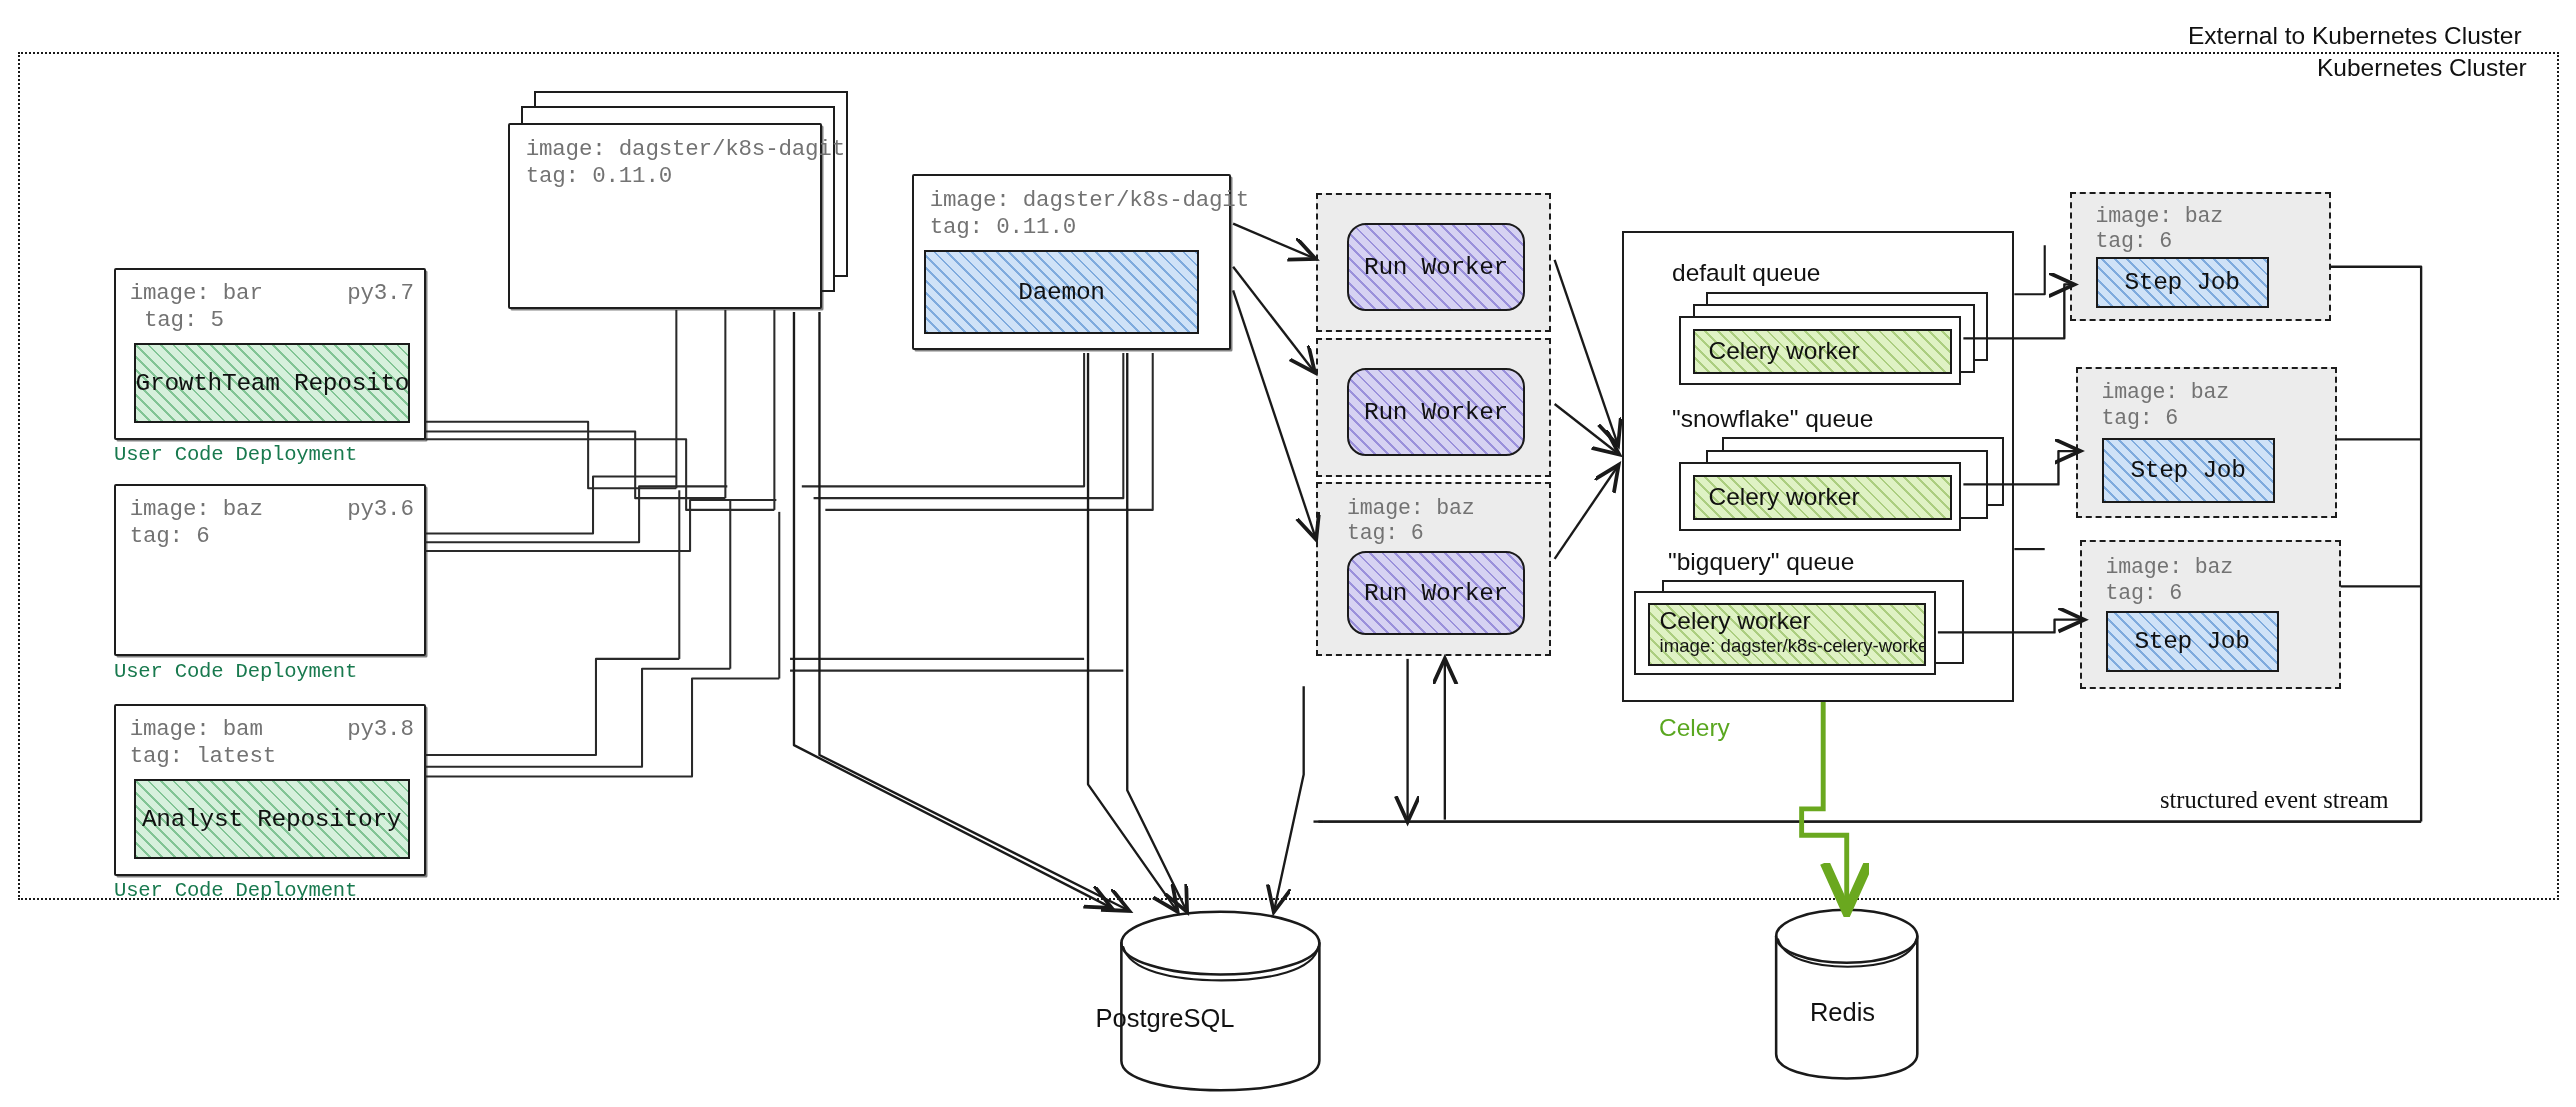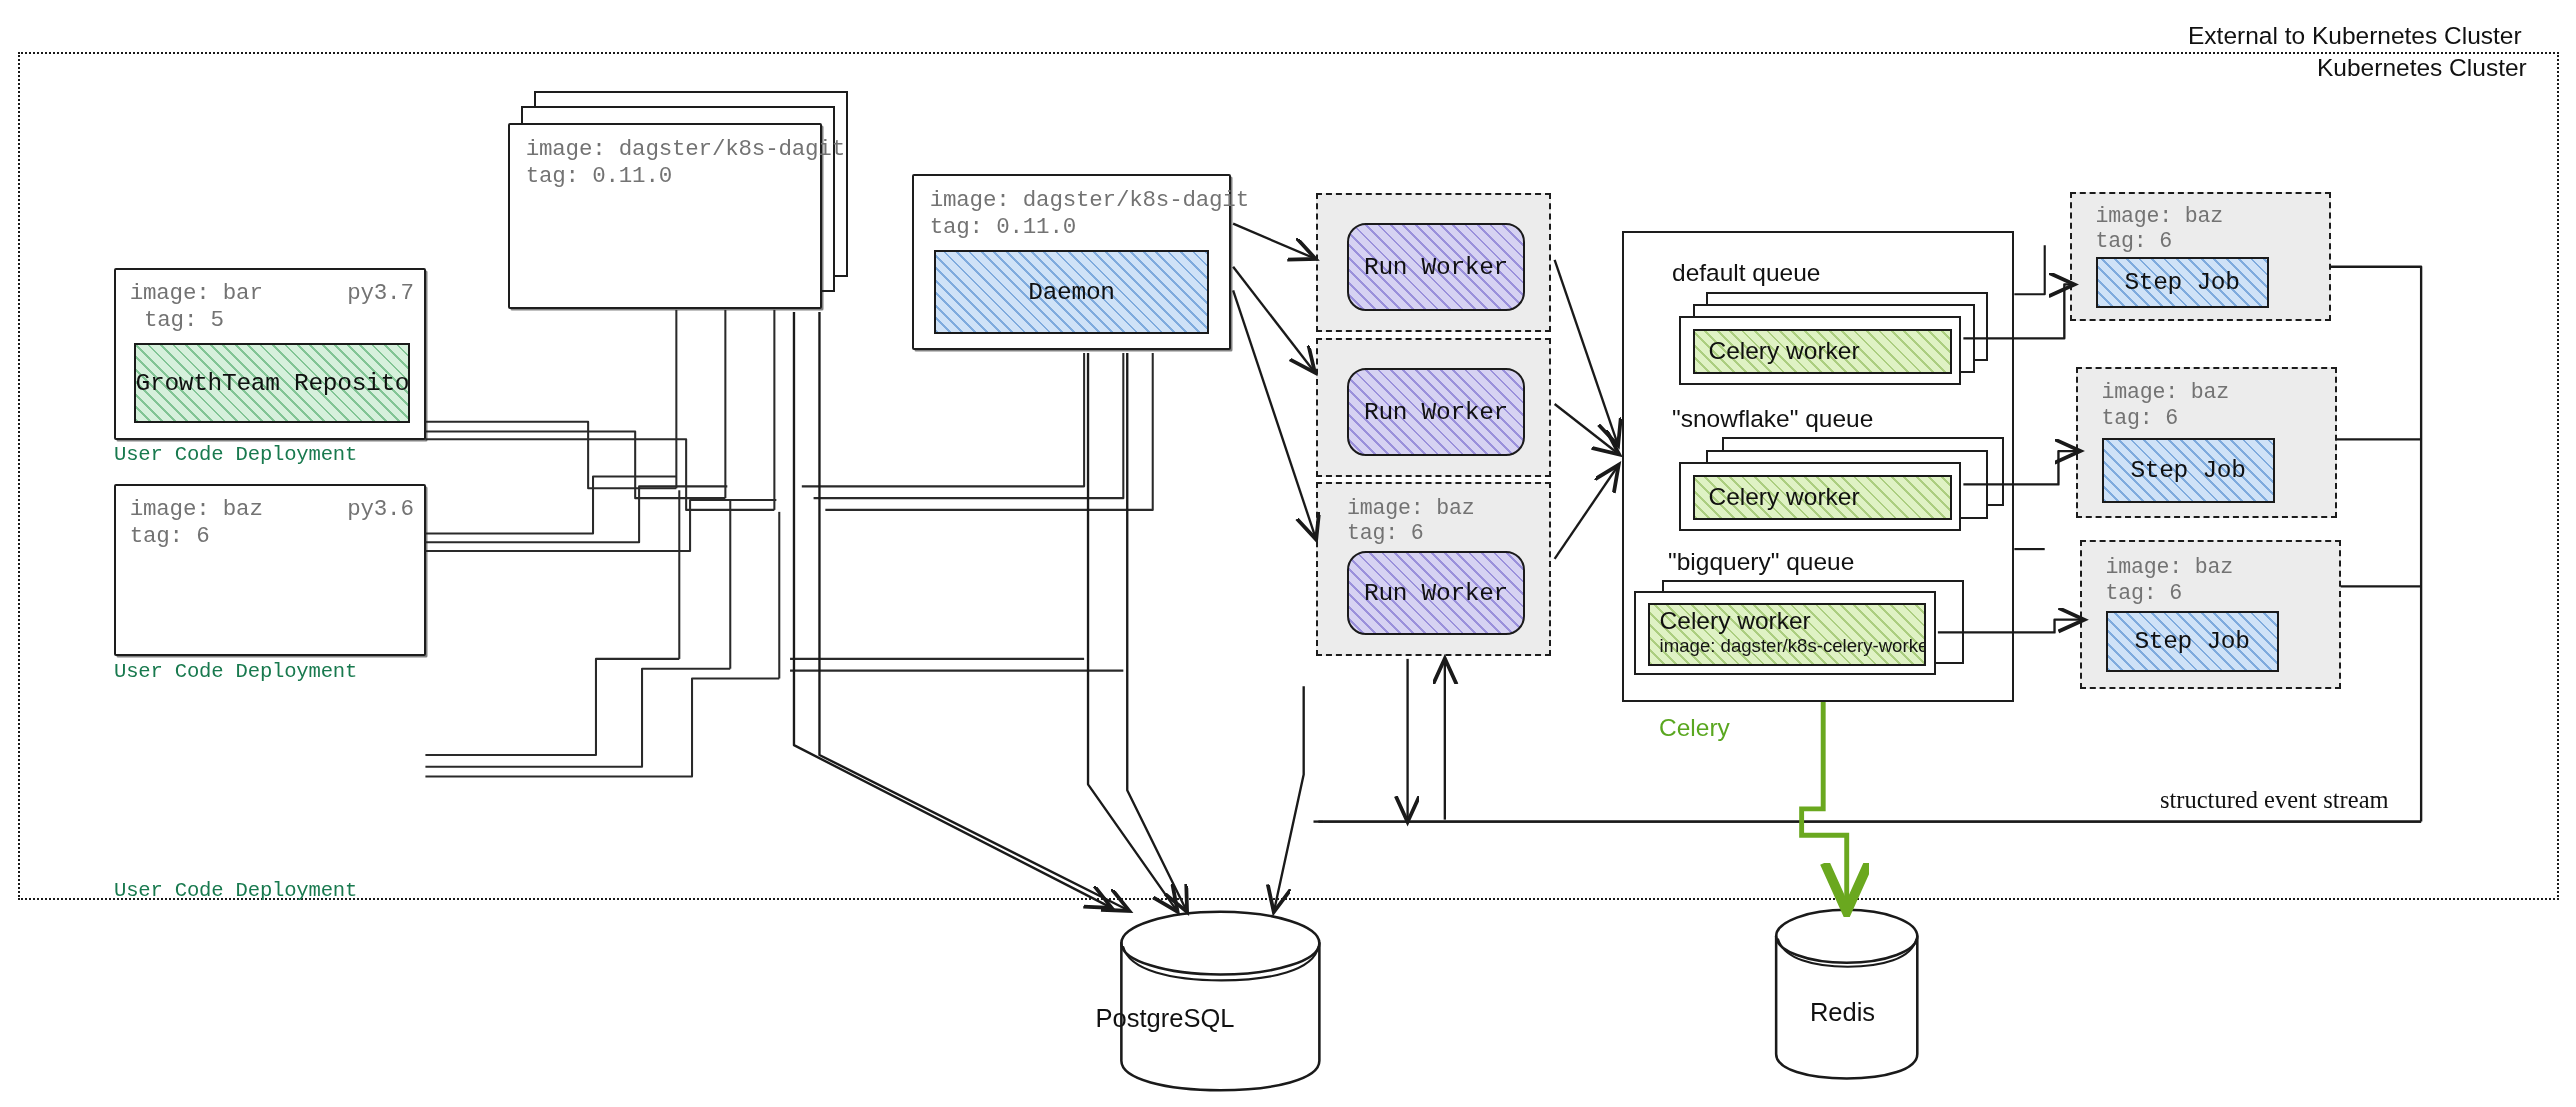--- a/index.html
+++ b/index.html
@@ -143,33 +143,43 @@
 
   <div class="abs card" style="left:114px;top:484px;width:312px;height:172px;">
     <div class="card-meta abs" style="left:13.7px;top:9.8px;width:284px;">
       <span>image: baz</span>
       <span class="py">py3.6</span>
     </div>
     <div class="card-meta abs" style="left:13.7px;top:37px;">tag: 6</div>
   </div>
   <div class="abs deploy-lbl" style="left:114px;top:660px;">User Code Deployment</div>
 
+  <div class="abs card" style="left:114px;top:704px;width:312px;height:172px;">
+    <div class="card-meta abs" style="left:13.7px;top:9.8px;width:284px;">
+      <span>image: bam</span>
+      <span class="py">py3.8</span>
+    </div>
+    <div class="card-meta abs" style="left:13.7px;top:37px;">tag: latest</div>
+    <div class="abs inner center hatch-green" style="left:17.6px;top:73px;width:276px;height:80px;">
+      <span class="inner-label">Analyst Repository</span>
+    </div>
+  </div>
   <div class="abs deploy-lbl" style="left:114px;top:879px;">User Code Deployment</div>
 
   <div class="abs plainbox" style="left:534px;top:91px;width:314px;height:186px;"></div>
   <div class="abs plainbox" style="left:521px;top:106px;width:314px;height:186px;"></div>
   <div class="abs card" style="left:508px;top:123px;width:314px;height:186px;">
     <div class="card-meta abs" style="left:15.7px;top:10.8px;">image: dagster/k8s-dagit</div>
     <div class="card-meta abs" style="left:15.7px;top:38px;">tag: 0.11.0</div>
   </div>
 
   <div class="abs card" style="left:912px;top:174px;width:319px;height:176px;">
     <div class="card-meta abs" style="left:15.7px;top:10.8px;">image: dagster/k8s-dagit</div>
     <div class="card-meta abs" style="left:15.7px;top:38px;">tag: 0.11.0</div>
-    <div class="abs inner center hatch-blue" style="left:20px;top:74px;width:275px;height:84px;">
+    <div class="abs inner center hatch-blue" style="left:10px;top:74px;width:275px;height:84px;">
       <span class="inner-label">Daemon</span>
     </div>
   </div>
 
   <div class="abs pod" style="left:1316px;top:193px;width:235px;height:139px;">
     <div class="abs inner center hatch-purple" style="left:29px;top:28px;width:178px;height:88px;">
       <span class="inner-label">Run Worker</span>
     </div>
   </div>
 

